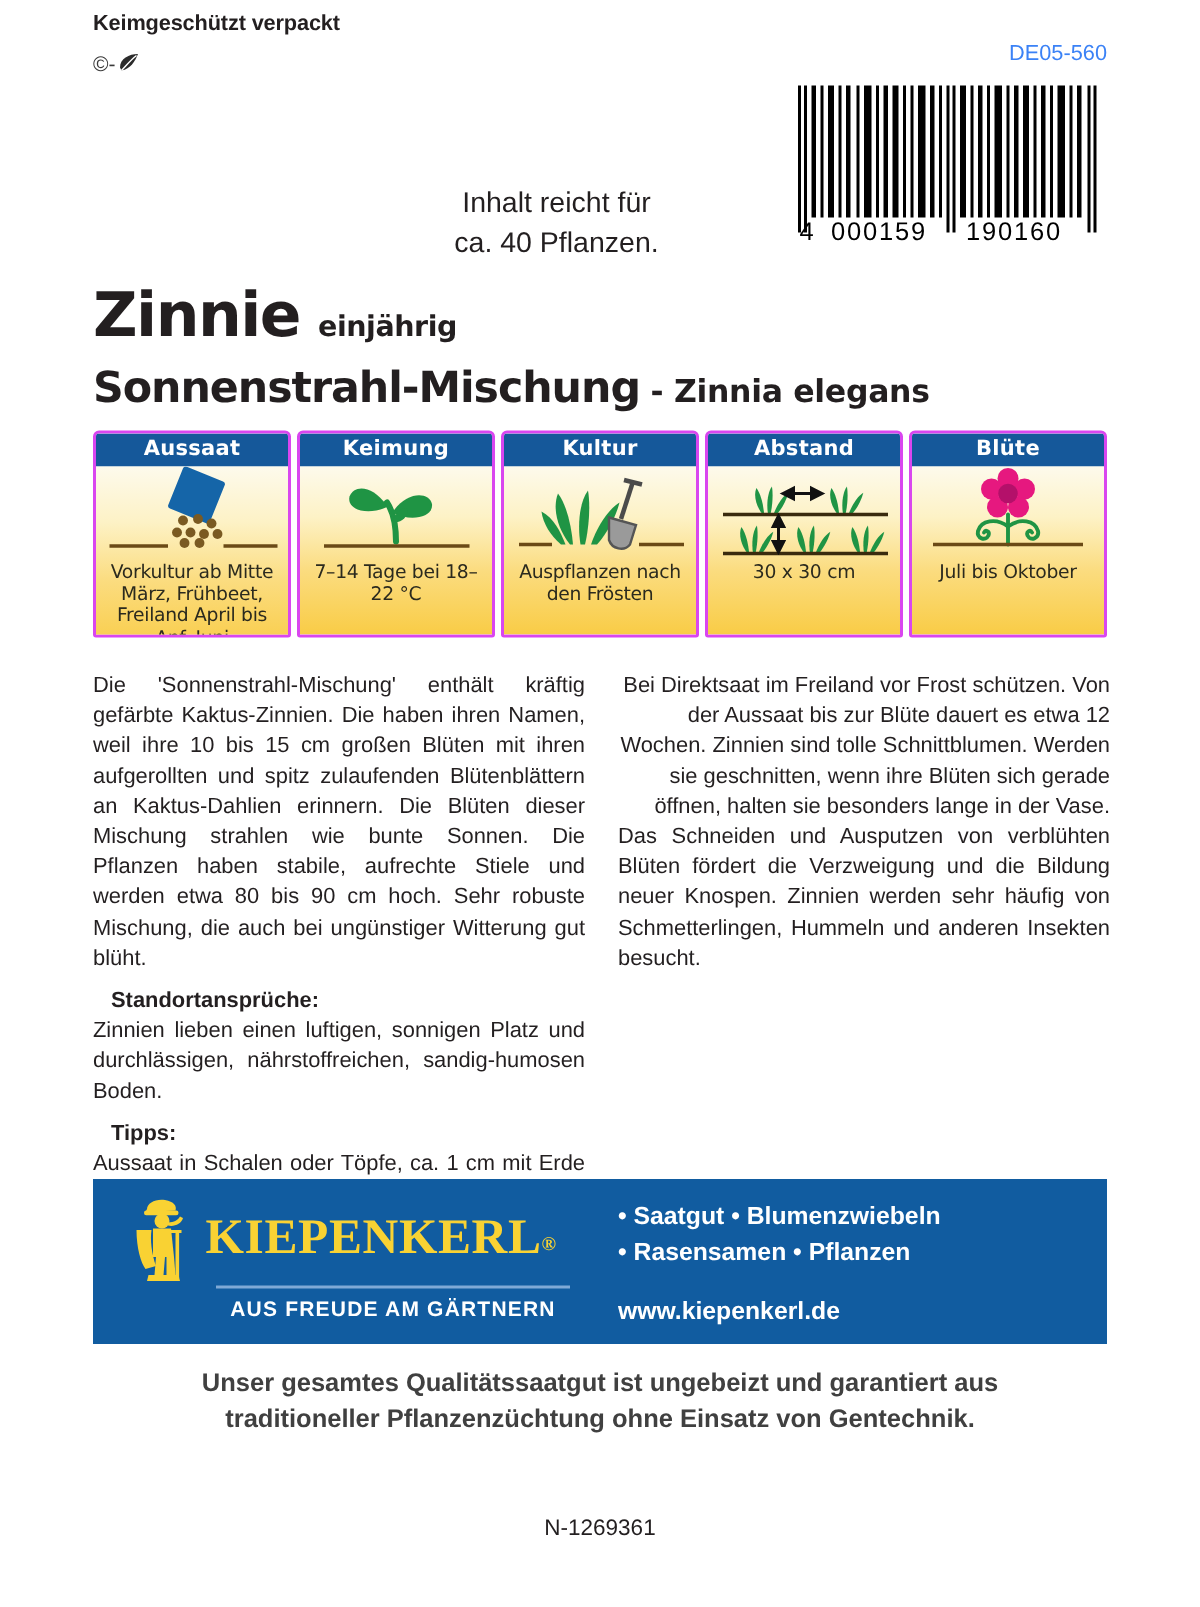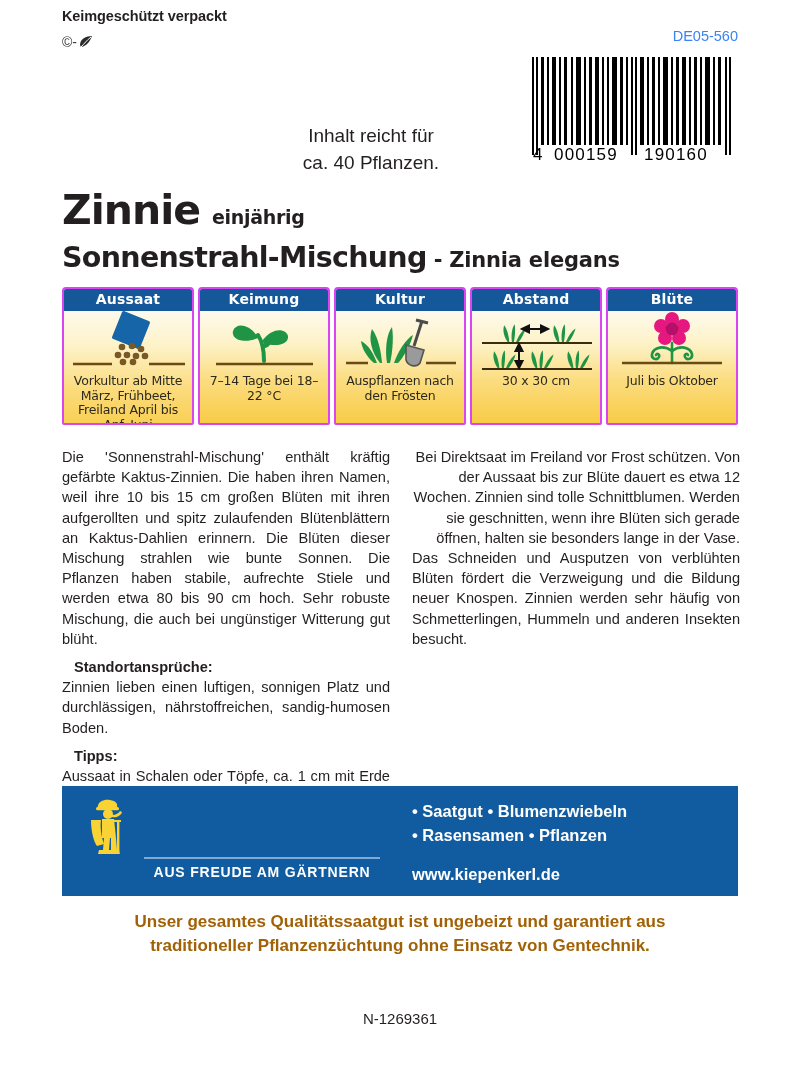--- a/index.html
+++ b/index.html
@@ -302,21 +302,21 @@
     font-weight: bold;
   }
 
   
   .guarantee {
     position: absolute;
     left: 62px;
     top: 910px;
     width: 676px;
     text-align: center;
-    color: #a16207;
+    color: #404040;
     font-weight: bold;
     font-size: 17px;
     line-height: 24px;
   }
 
   .ncode {
     position: absolute;
     left: 0;
     top: 1010px;
     width: 800px;
@@ -573,20 +573,21 @@
               <path d="M14 21 L26 21 L28 40 L14 40 Z"></path>
               <path d="M16 40 L22 40 L21 52 L15 52 Z"></path>
               <path d="M23 40 L28 40 L29 52 L23 52 Z"></path>
               <path d="M11 52 L23 52 L23 56 L10 56 Z"></path>
               <path d="M21 52 L31 52 L32 56 L21 56 Z"></path>
               <rect x="29" y="22" width="2.4" height="32"></rect>
               <path d="M26 22 L33 22 L33 24 L26 24 Z"></path>
             </g>
           </svg>
         </span>
+        <span class="kiepen-word"><span>KIEPENKERL</span><span class="reg">®</span></span>
       </div>
       <div class="logo-rule"></div>
       <div class="logo-tag">AUS FREUDE AM GÄRTNERN</div>
     </div>
   </div>
   <div class="brand-right">
     <div class="bullets">
       <div>• Saatgut • Blumenzwiebeln</div>
       <div>• Rasensamen • Pflanzen</div>
     </div>

